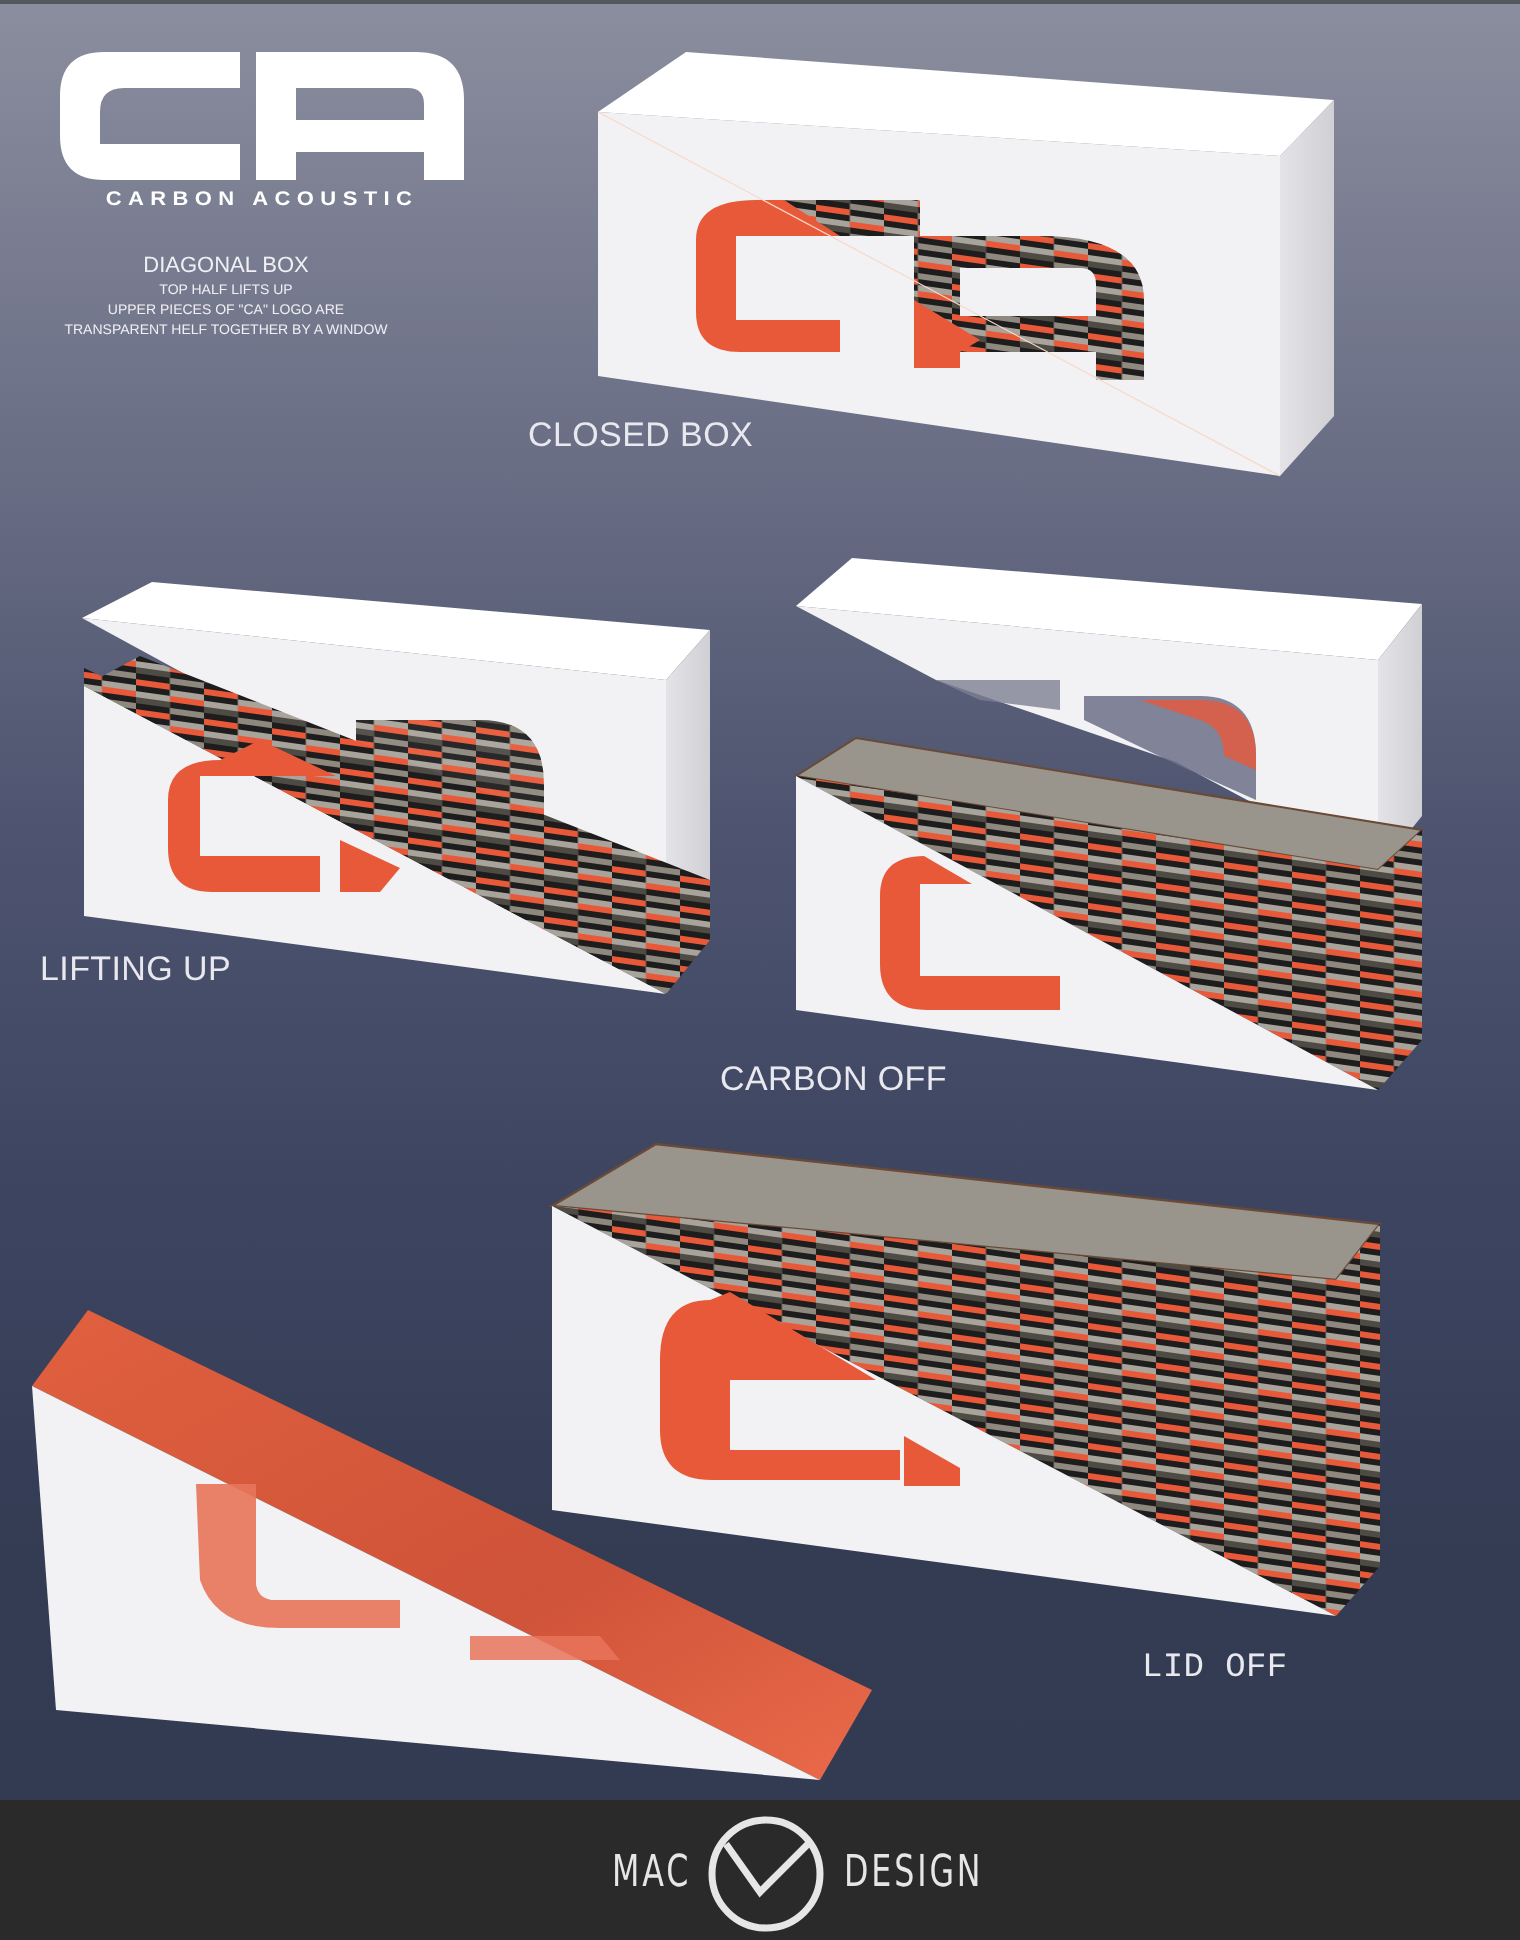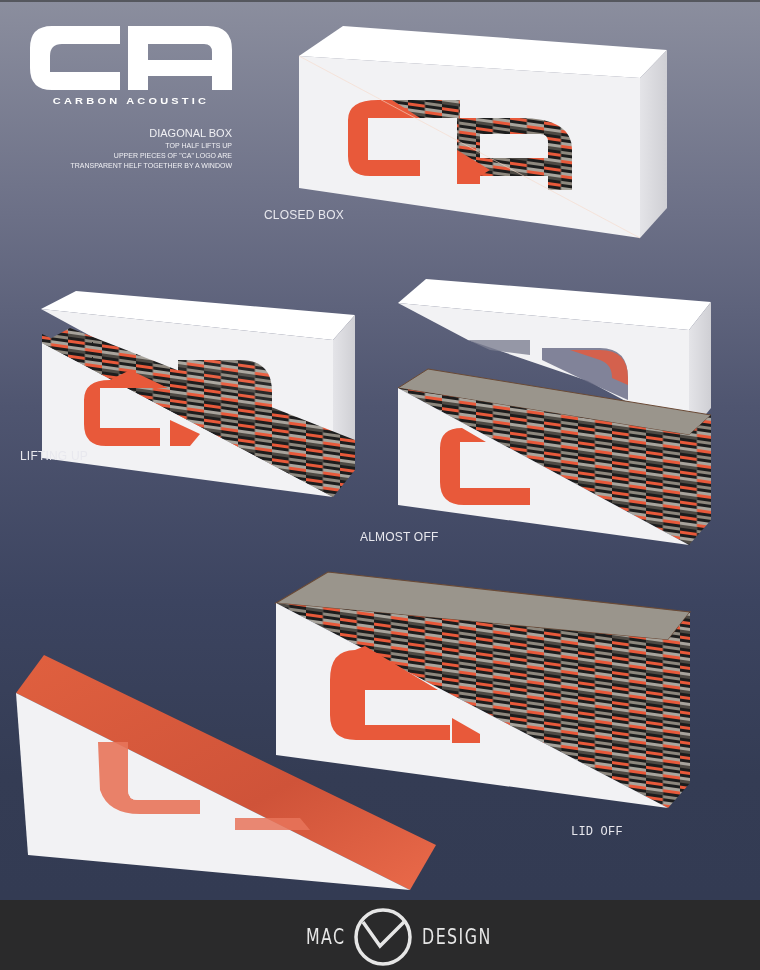--- a/index.html
+++ b/index.html
@@ -3,23 +3,23 @@
 <meta charset="utf-8">
 <style>
   html, body { margin:0; padding:0; }
   body {
     width:760px; height:970px; position:relative; overflow:hidden;
     font-family: "Liberation Sans", sans-serif;
     background: linear-gradient(180deg, #8b8e9e 0%, #6c7087 22%, #4f5570 42%, #3c4460 62%, #343c54 80%, #333b53 92.5%);
   }
   .top-line { position:absolute; left:0; top:0; width:760px; height:2px; background:#55575e; }
   .abs { position:absolute; }
-  .label { color:#e8e8ee; font-size:12px; letter-spacing:0.2px; }
+  .label { color:#e8e8ee; font-size:17px; letter-spacing:0.2px; }
   .brand-sub { position:absolute; left:28px; top:94px; width:206px; color:#fff; font-size:11px; letter-spacing:3.2px; font-weight:bold; text-align:center; transform:scaleY(0.9); }
-  .desc { position:absolute; left:32px; top:127px; width:200px; text-align:right; color:#f0f0f4; }
+  .desc { position:absolute; left:13px; top:127px; width:200px; text-align:center; color:#f0f0f4; }
   .desc .t { font-size:11px; margin-bottom:2px; }
   .desc .s { font-size:7px; line-height:10px; }
   footer { position:absolute; left:0; top:900px; width:760px; height:70px; background:#2a2a2b; }
   .mac { position:absolute; top:924px; color:#e6e6e6; font-size:22px; letter-spacing:2px; font-family:"DejaVu Sans", sans-serif; transform:scaleX(0.72); transform-origin:left top; }
   svg { position:absolute; left:0; top:0; }
 </style>
 </head>
 <body>
 
 <div class="top-line"></div>
@@ -128,22 +128,22 @@
 <div class="brand-sub">CARBON ACOUSTIC</div>
 
 <div class="desc">
   <div class="t">DIAGONAL BOX</div>
   <div class="s">TOP HALF LIFTS UP</div>
   <div class="s">UPPER PIECES OF "CA" LOGO ARE</div>
   <div class="s">TRANSPARENT HELF TOGETHER BY A WINDOW</div>
 </div>
 
 <div class="abs label" style="left:264px; top:208px;">CLOSED BOX</div>
-<div class="abs label" style="left:20px; top:449px;">LIFTING UP</div>
-<div class="abs label" style="left:360px; top:530px;">ALMOST OFF</div>
+<div class="abs label" style="left:20px; top:475px;">LIFTING UP</div>
+<div class="abs label" style="left:360px; top:530px;">CARBON OFF</div>
 <div class="abs label" style="left:571px; top:825px;font-family:Liberation Mono, monospace;">LID OFF</div>
 
 <footer></footer>
 <svg width="760" height="970" viewBox="0 0 760 970" style="pointer-events:none">
   <g fill="none" stroke="#e6e6e6" stroke-width="3.5">
     <circle cx="383" cy="937" r="27"></circle>
     <path d="M363 922 L380 946 L404 922"></path>
   </g>
 </svg>
 <div class="mac" style="left:306px;">MAC</div>

